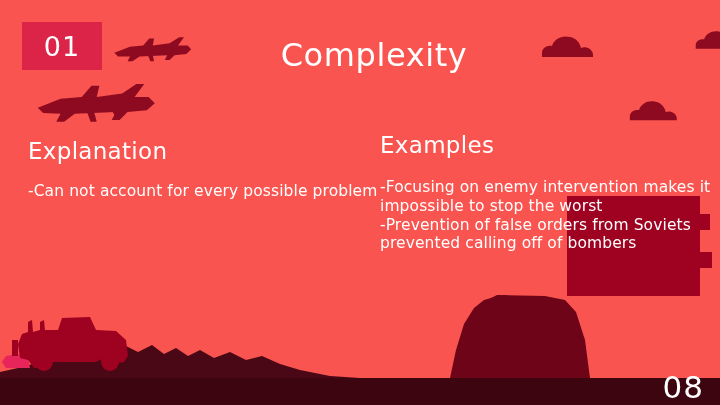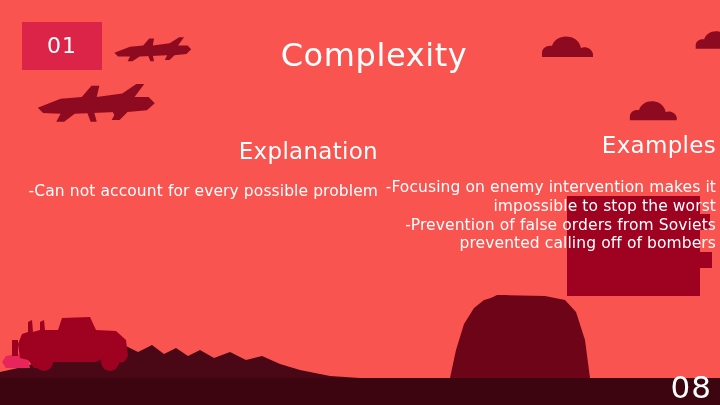--- a/index.html
+++ b/index.html
@@ -34,21 +34,21 @@
     width: 80px;
     height: 48px;
     background: #DC2348;
     display: flex;
     align-items: center;
     justify-content: center;
     z-index: 6;
   }
   #section-badge .num {
     color: #FFFFFF;
-    font-size: 22px;
+    font-size: 27px;
     letter-spacing: 1px;
     line-height: 1;
     font-weight: 400;
     font-family: "DejaVu Sans", sans-serif;
   }
 
   
   #slide-title {
     position: absolute;
     left: 14px;
@@ -60,21 +60,21 @@
     letter-spacing: 0.6px;
     line-height: 1.1;
     z-index: 6;
     font-family: "DejaVu Sans", sans-serif;
   }
 
   
   .column {
     position: absolute;
     z-index: 6;
-    text-align: right;
+    text-align: left;
     color: #FFFFFF;
   }
   #column-left  { left: 28px;  top: 138px; width: 350px; }
   #column-right { left: 380px; top: 132px; width: 336px; }
 
   .col-heading {
     font-size: 23px;
     line-height: 1.15;
     margin: 0 0 18px 0;
     letter-spacing: 0.3px;
@@ -88,21 +88,21 @@
     margin: 0 0 16px 0;
     letter-spacing: 0.1px;
     font-family: "DejaVu Sans", sans-serif;
   }
   #column-right .bullet { margin-bottom: 1px; }
   .bullet:last-child { margin-bottom: 0; }
 
   
   #page-number {
     position: absolute;
-    right: 8px;
+    right: 16px;
     bottom: 2px;
     color: #FFFFFF;
     font-size: 31px;
     letter-spacing: 1px;
     line-height: 1;
     z-index: 7;
     font-family: "DejaVu Sans", sans-serif;
   }
 </style>
 </head>

